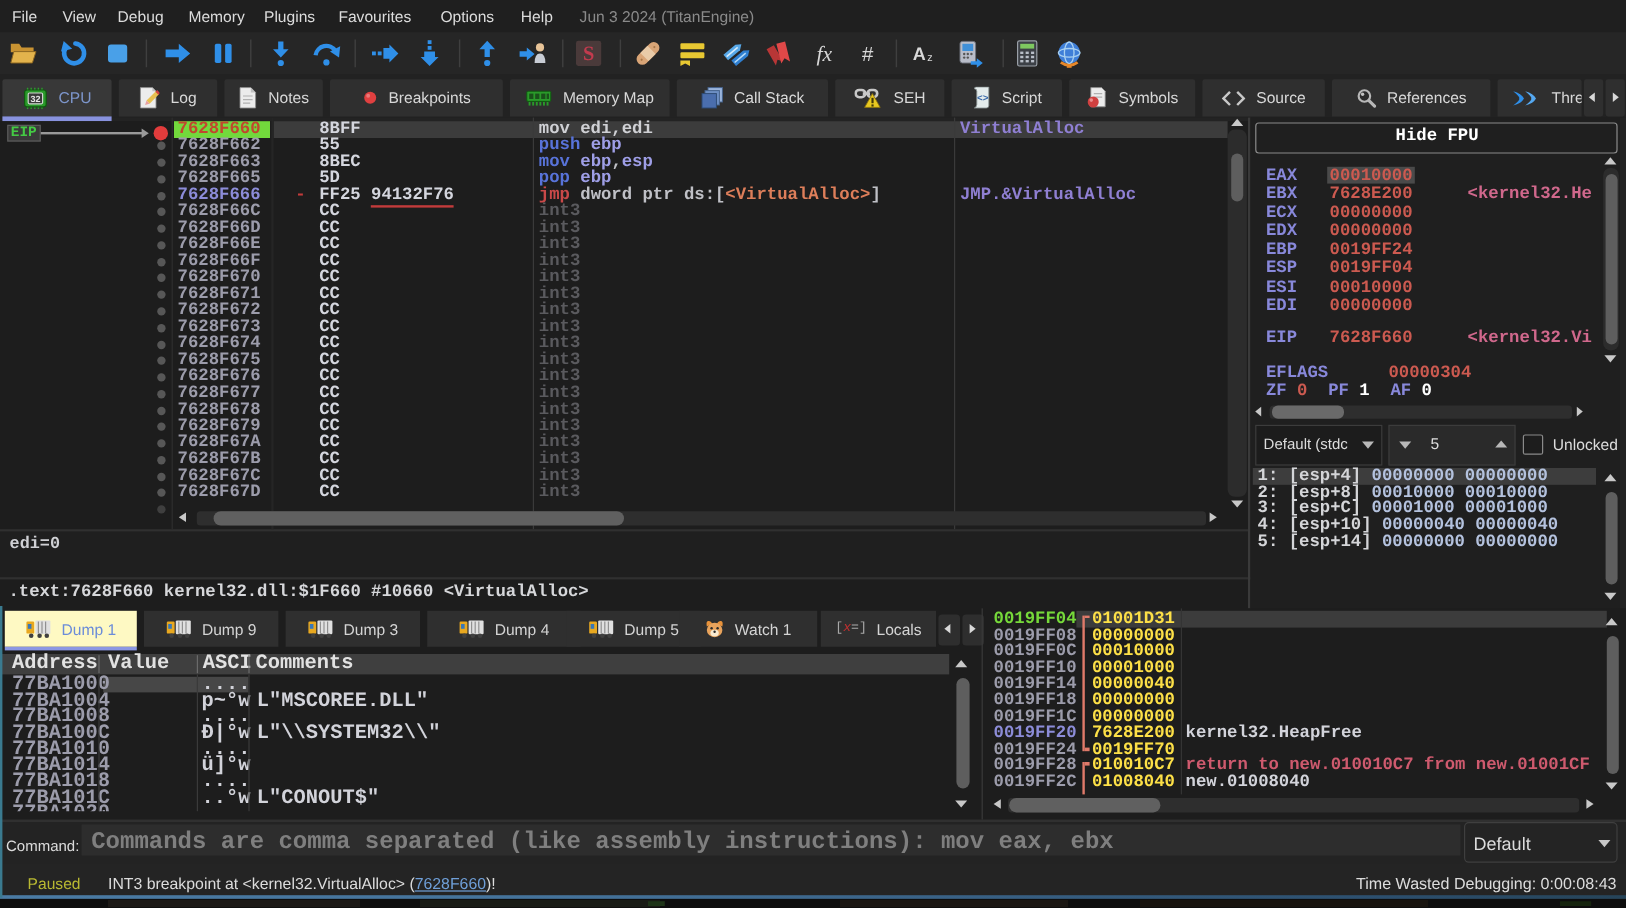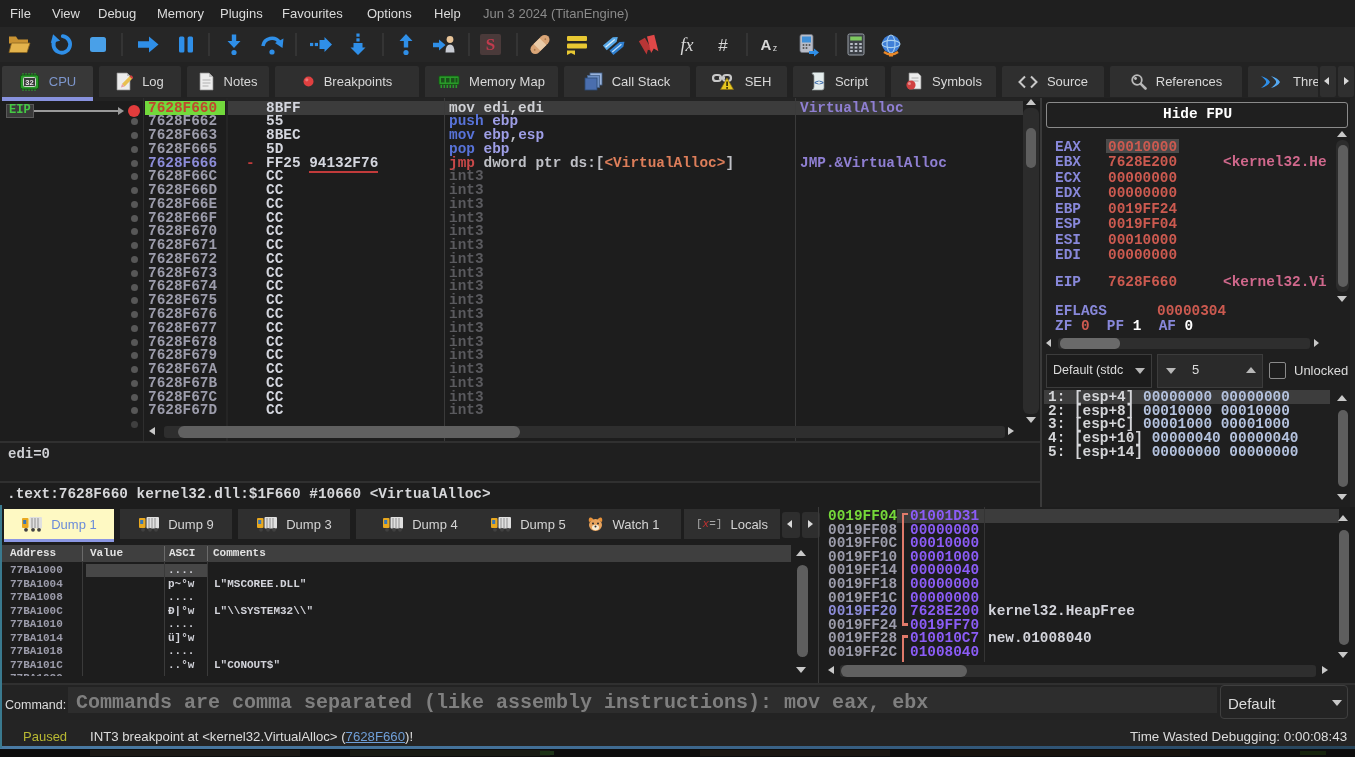--- a/index.html
+++ b/index.html
@@ -1,18 +1,18 @@
 <!DOCTYPE html>
 <html><head><meta charset="utf-8"><style>
 *{margin:0;padding:0;box-sizing:border-box}
 html,body{width:1355px;height:757px;background:#232323;overflow:hidden}
 body{position:relative;font-family:"Liberation Sans",sans-serif;-webkit-font-smoothing:antialiased}
 .abs{position:absolute}
 .mono{font-family:"Liberation Mono",monospace;font-weight:bold;font-size:14.4px;line-height:13.77px;white-space:pre;color:#b9bac0}
-.m13{font-family:"Liberation Mono",monospace;font-weight:bold;font-size:11px;line-height:13.5px;white-space:pre;color:#d2d3da}
+.m13{font-family:"Liberation Mono",monospace;font-weight:bold;font-size:17px;line-height:13.5px;white-space:pre;color:#d2d3da}
 .sans{font-size:13px;color:#dcdcdc;white-space:pre}
 .lav{color:#8c8cd8}
 .reg{color:#9e9ee6}
 .blu{color:#5873d9}
 .red{color:#c94949}
 .gry{color:#bfc0c6}
 .sal{color:#dd7e5a}
 .int{color:#5a5a5e}
 .pur{color:#8f7fd2}
 .adr{color:#9c9cab}
@@ -669,41 +669,42 @@
 0019FF08
 0019FF0C
 0019FF10
 0019FF14
 0019FF18
 0019FF1C
 <span class="lav">0019FF20</span>
 0019FF24
 0019FF28
 0019FF2C</div>
-<div class="abs mono" style="left:910px;top:510px;line-height:13.6px;color:#8b5cf6">01001D31
+<div class="abs mono" style="left:910px;top:510px;line-height:13.6px;color:#fde047">01001D31
 00000000
 00010000
 00001000
 00000040
 00000000
 00000000
 7628E200
 0019FF70
 010010C7
 01008040</div>
 <div class="abs" style="left:988px;top:507px;width:352px;height:155px;overflow:hidden">
 <div class="abs mono" style="left:0;top:3px;line-height:13.6px;color:#d2d3da">
 ​
 ​
 ​
 ​
 ​
 ​
 kernel32.HeapFree
 ​
+<span class="rose">return to new.010010C7 from new.01001CF</span>
 new.01008040</div>
 </div>
 <div class="vline" style="left:984px;top:507px;height:155px;background:#343434"></div>
 
 <div class="abs" style="left:901.5px;top:512.5px;width:2.5px;height:113px;background:#e07a6a"></div>
 <div class="abs" style="left:904px;top:512.5px;width:4px;height:2.5px;background:#e07a6a"></div>
 <div class="abs" style="left:904px;top:623px;width:4px;height:2.5px;background:#e07a6a"></div>
 <div class="abs" style="left:901.5px;top:635px;width:2.5px;height:27px;background:#e07a6a"></div>
 <div class="abs" style="left:904px;top:635px;width:4px;height:2.5px;background:#e07a6a"></div>
 

